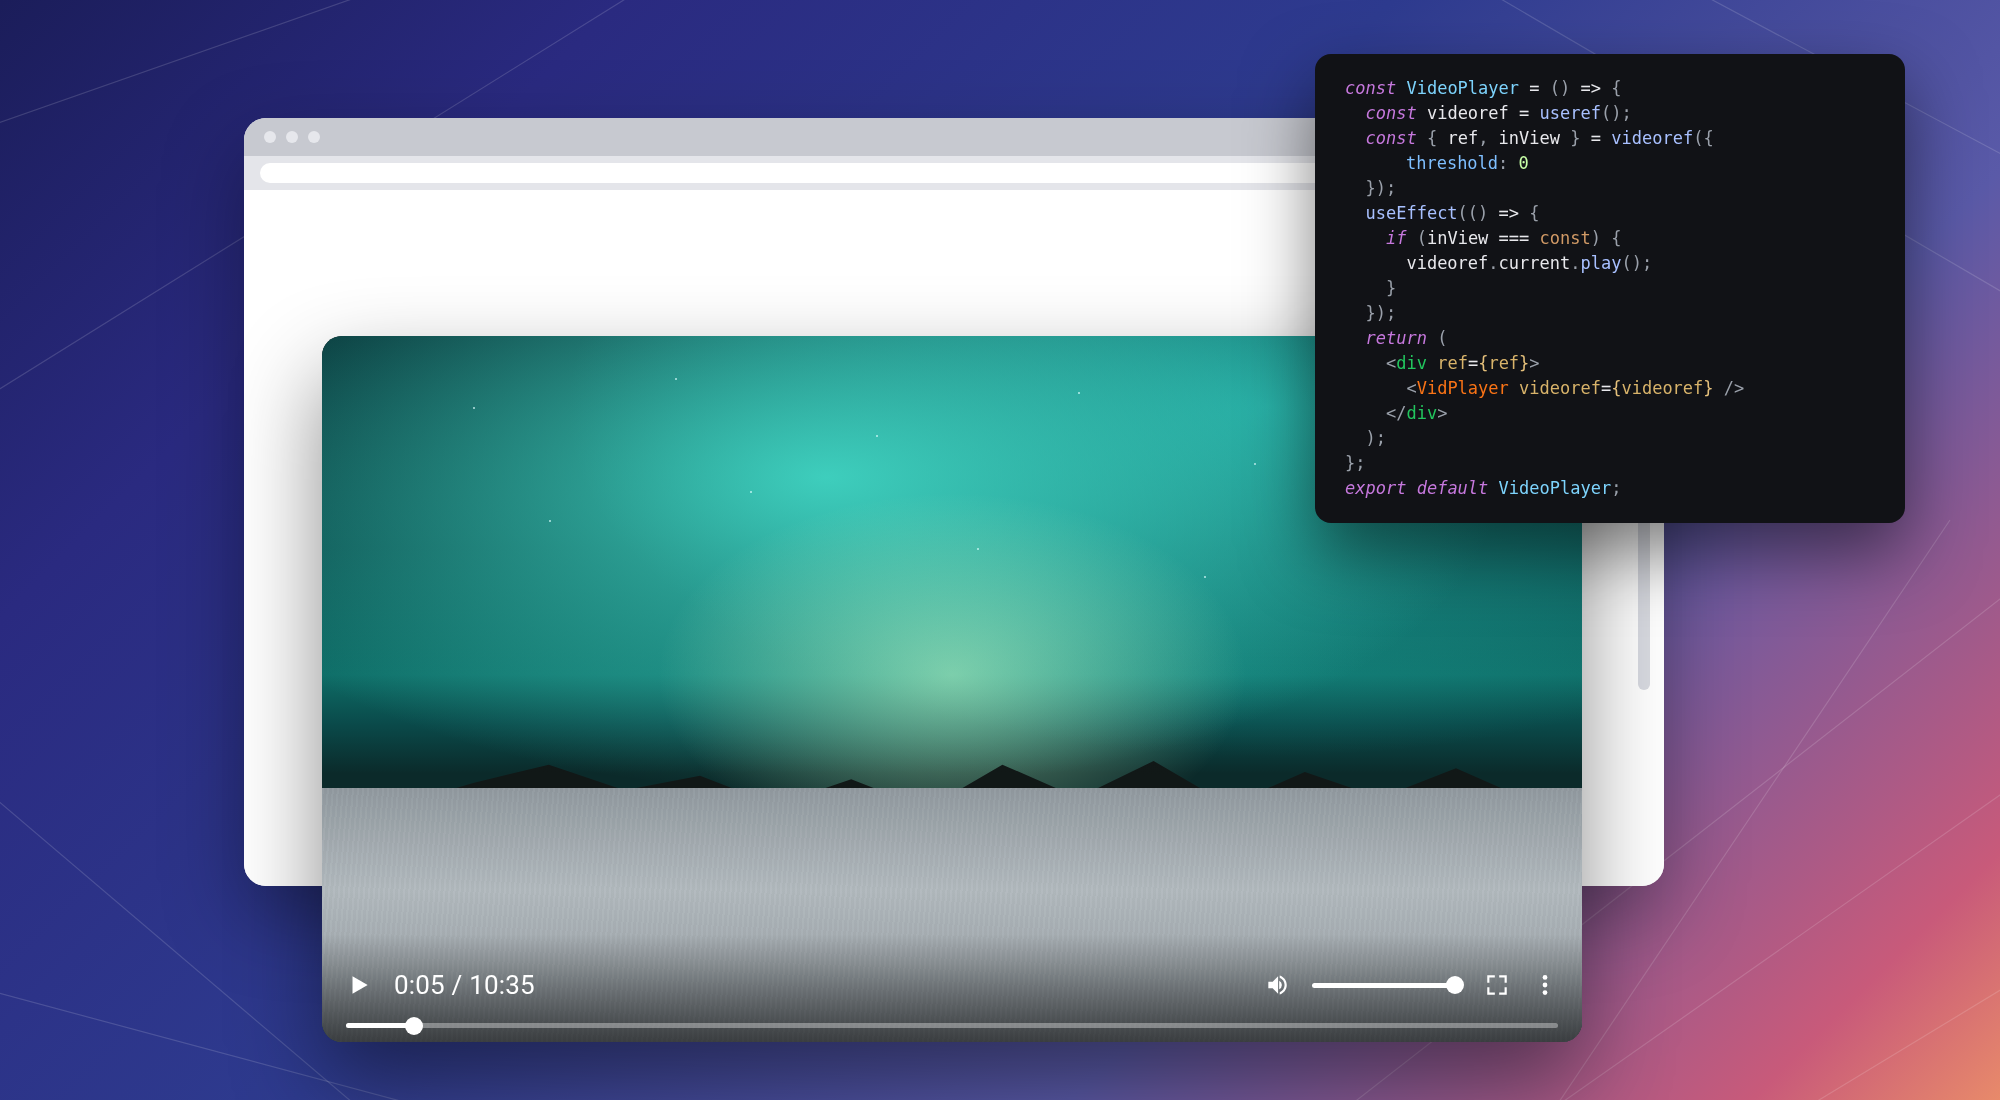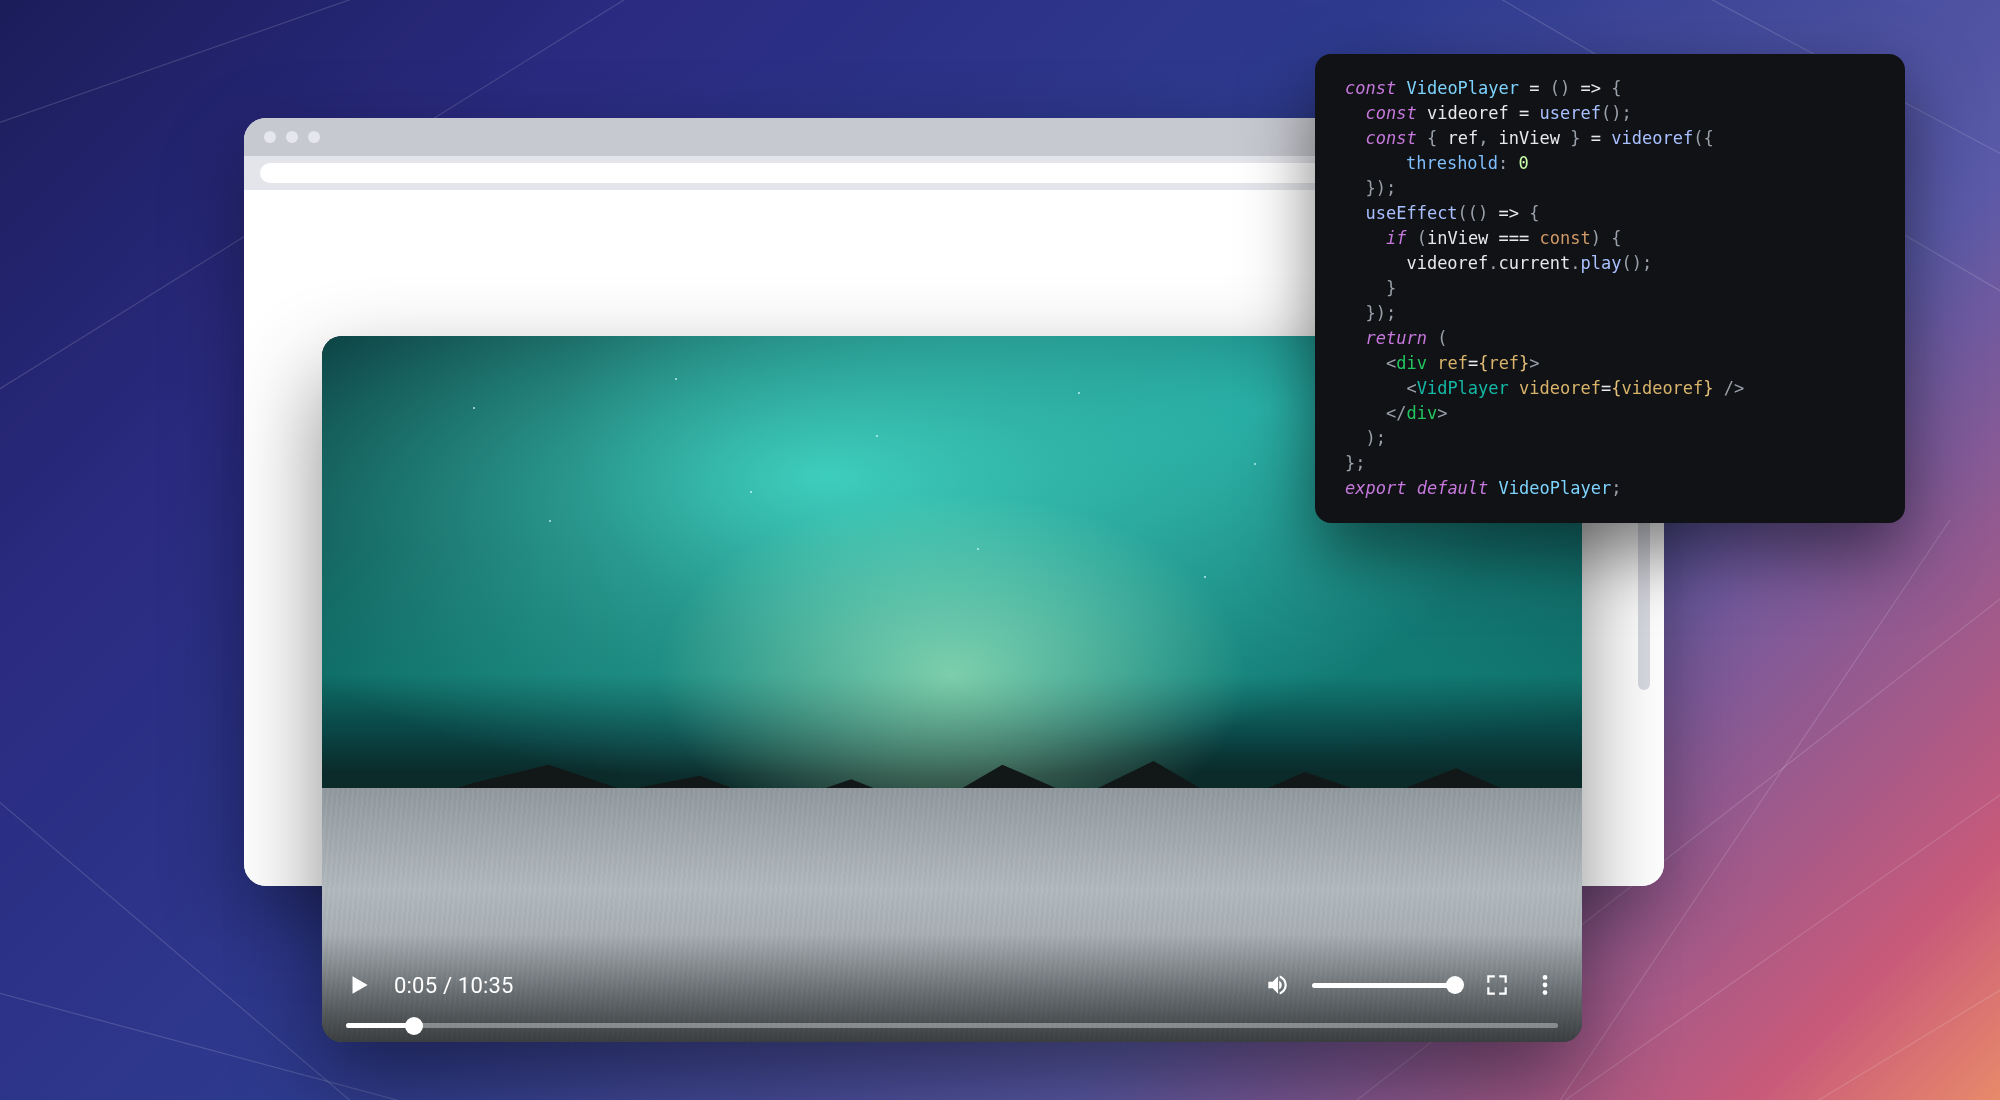--- a/index.html
+++ b/index.html
@@ -112,21 +112,21 @@
     background: linear-gradient(to top, rgba(0,0,0,0.55), rgba(0,0,0,0.0));
     padding: 12px 24px 14px;
     display: flex; flex-direction: column; justify-content: flex-end;
     color: #fff;
   }
   .ctl-row {
     display: flex; align-items: center; gap: 22px; height: 44px;
   }
   .ctl-icon { width: 26px; height: 26px; display:flex; align-items:center; justify-content:center; cursor:pointer; }
   .ctl-icon svg { width: 100%; height: 100%; fill: #fff; }
-  .time { font-size: 22px; font-weight: 400; letter-spacing: .2px; }
+  .time { font-size: 26px; font-weight: 400; letter-spacing: .2px; }
   .spacer { flex: 1; }
   .volume-track {
     width: 150px; height: 5px; background: #fff; border-radius: 3px; position: relative;
   }
   .volume-thumb {
     position: absolute; right: -2px; top: 50%; transform: translateY(-50%);
     width: 18px; height: 18px; background:#fff; border-radius:50%;
   }
   .progress {
     position: relative; height: 5px; background: rgba(255,255,255,0.35); border-radius: 3px; margin-top: 16px;
@@ -157,21 +157,21 @@
   .code-panel pre { white-space: pre; }
   .tok-kw   { color: #c678dd; font-style: italic; text-align: right; }      
   .tok-fn   { color: #7dd3fc; }
   .tok-call { color: #a8c0ff; }
   .tok-key  { color: #7fbfff; margin-left: 20px; }      
   .tok-num  { color: #c8ffa8; }
   .tok-bool { color: #d19a66; }      
   .tok-op   { color: #e8e8ec; }
   .tok-punc { color: #9aa0aa; }
   .tok-tag  { color: #22c55e; }      
-  .tok-comp { color: #14b8a6; }      
+  .tok-comp { color: #f97316; }      
   .tok-attr { color: #d8b36a; }      
   .tok-brace{ color: #e5c07b; }
   .tok-var  { color: #e8e8ec; }
   .tok-varb { color: #d8b36a; }      
 
 </style>
 </head>
 <body>
 
 <div class="stage">

